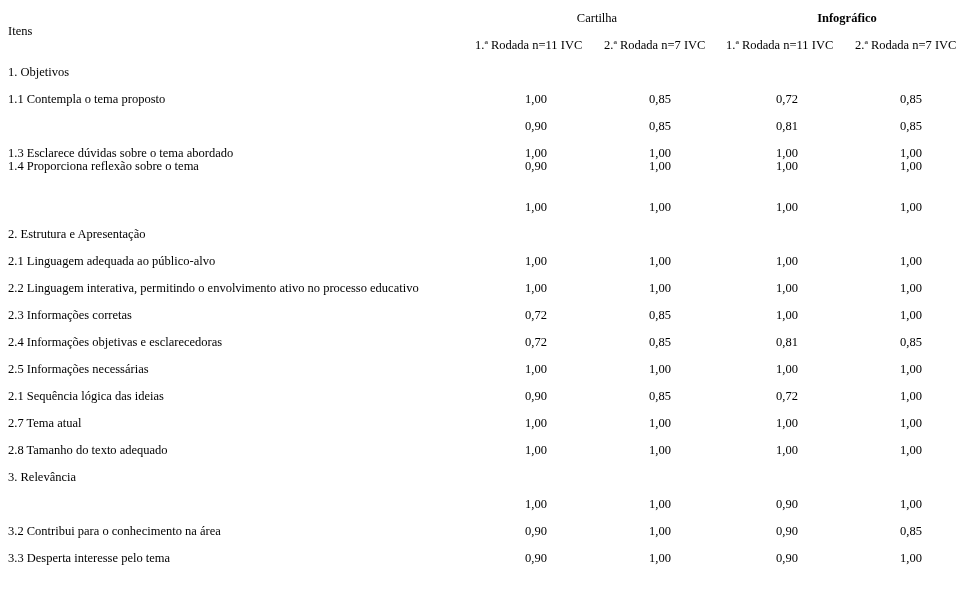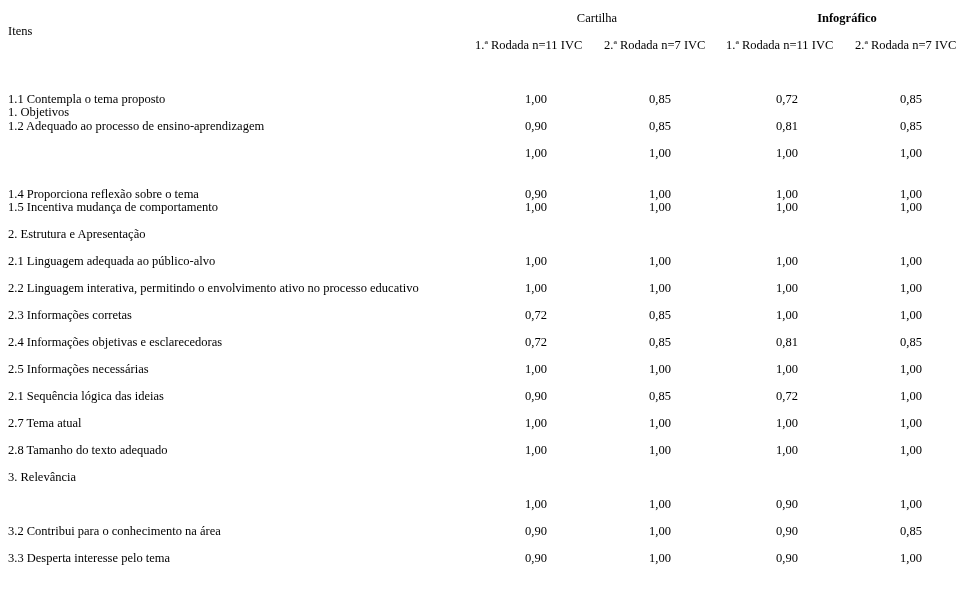--- a/index.html
+++ b/index.html
@@ -77,52 +77,51 @@
   </div>
 
   <div class="row" style="top:36px;padding-left:35px;">
     <span class="sub s0">1.ª Rodada n=11 IVC</span>
     <span class="sub s1">2.ª Rodada n=7 IVC</span>
     <span class="sub s2">1.ª Rodada n=11 IVC</span>
     <span class="sub s3">2.ª Rodada n=7 IVC</span>
   </div>
 
   <div id="body-rows">
-      <div class="row" style="top: 63px; margin-top: 40px;">
+      <div class="row" style="top: 63px;">
         <span class="label">1. Objetivos</span>
       </div>
       <div class="row" style="top: 90px;">
         <span class="label">1.1 Contempla o tema proposto</span>
         <span class="val c0">1,00</span>
         <span class="val c1">0,85</span>
         <span class="val c2">0,72</span>
         <span class="val c3">0,85</span>
       </div>
       <div class="row" style="top: 117px;">
-        <span class="label">1.2 Adequado ao processo de ensino-aprendizagem</span>
         <span class="val c0">0,90</span>
         <span class="val c1">0,85</span>
         <span class="val c2">0,81</span>
         <span class="val c3">0,85</span>
       </div>
       <div class="row" style="top: 144px;">
-        <span class="val c0">1,00</span>
-        <span class="val c1">1,00</span>
-        <span class="val c2">1,00</span>
-        <span class="val c3">1,00</span>
-      </div>
-      <div class="row" style="top: 185px;">
+        <span class="label">1.3 Esclarece dúvidas sobre o tema abordado</span>
+        <span class="val c0">1,00</span>
+        <span class="val c1">1,00</span>
+        <span class="val c2">1,00</span>
+        <span class="val c3">1,00</span>
+      </div>
+      <div class="row" style="top: 157px;">
         <span class="label">1.4 Proporciona reflexão sobre o tema</span>
         <span class="val c0">0,90</span>
         <span class="val c1">1,00</span>
         <span class="val c2">1,00</span>
         <span class="val c3">1,00</span>
       </div>
       <div class="row" style="top: 198px;">
-        <span class="label">1.5 Incentiva mudança de comportamento</span>
         <span class="val c0">1,00</span>
         <span class="val c1">1,00</span>
         <span class="val c2">1,00</span>
         <span class="val c3">1,00</span>
       </div>
       <div class="row" style="top: 225px;">
         <span class="label">2. Estrutura e Apresentação</span>
       </div>
       <div class="row" style="top: 252px;">
         <span class="label">2.1 Linguagem adequada ao público-alvo</span>

